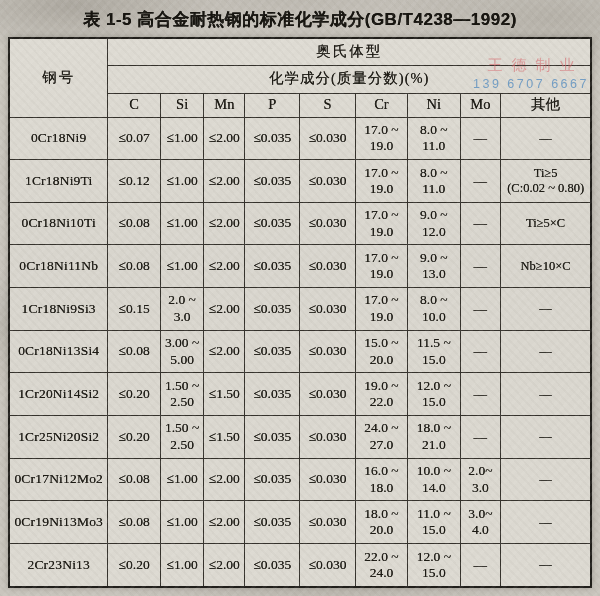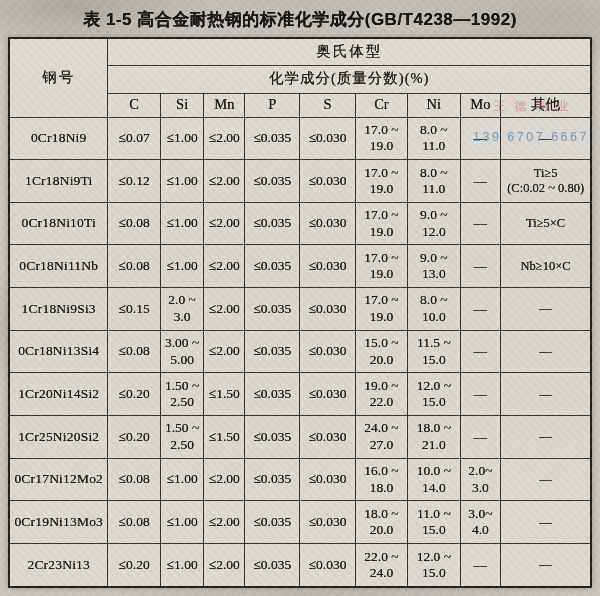--- a/index.html
+++ b/index.html
@@ -29,22 +29,22 @@
     font-family:"Liberation Sans","DejaVu Sans",sans-serif;
     font-weight:bold;font-size:17px;letter-spacing:.5px;color:#16140f;
     text-shadow:0 0 .4px #16140f;
   }
   .watermark{
     position:absolute;top:56px;right:4px;width:130px;
     text-align:center;z-index:5;
     font-family:"Liberation Sans","DejaVu Sans",sans-serif;
     pointer-events:none;
   }
-  .wm-red{font-size:12px;letter-spacing:9px;color:rgba(214,105,110,.6);margin-left:9px;margin-top:42px;}
-  .wm-blue{font-size:12.5px;letter-spacing:2.5px;color:rgba(75,135,190,.72);margin-top:15px;}
+  .wm-red{font-size:15px;letter-spacing:9px;color:rgba(214,105,110,.6);margin-left:9px;}
+  .wm-blue{font-size:12.5px;letter-spacing:2.5px;color:rgba(75,135,190,.72);margin-top:2px;}
   table.comp{
     position:absolute;left:8px;top:37px;width:584px;height:551px;
     border-collapse:collapse;table-layout:fixed;
     background:linear-gradient(180deg,#dedbd3 0%,#d8d5cd 40%,#dcd9d1 100%);
     border:2.5px solid #211f1b;
     box-shadow:0 0 6px rgba(70,65,55,.35);
   }
   .comp th,.comp td{
     border:1.2px solid #35322c;
     text-align:center;vertical-align:middle;

